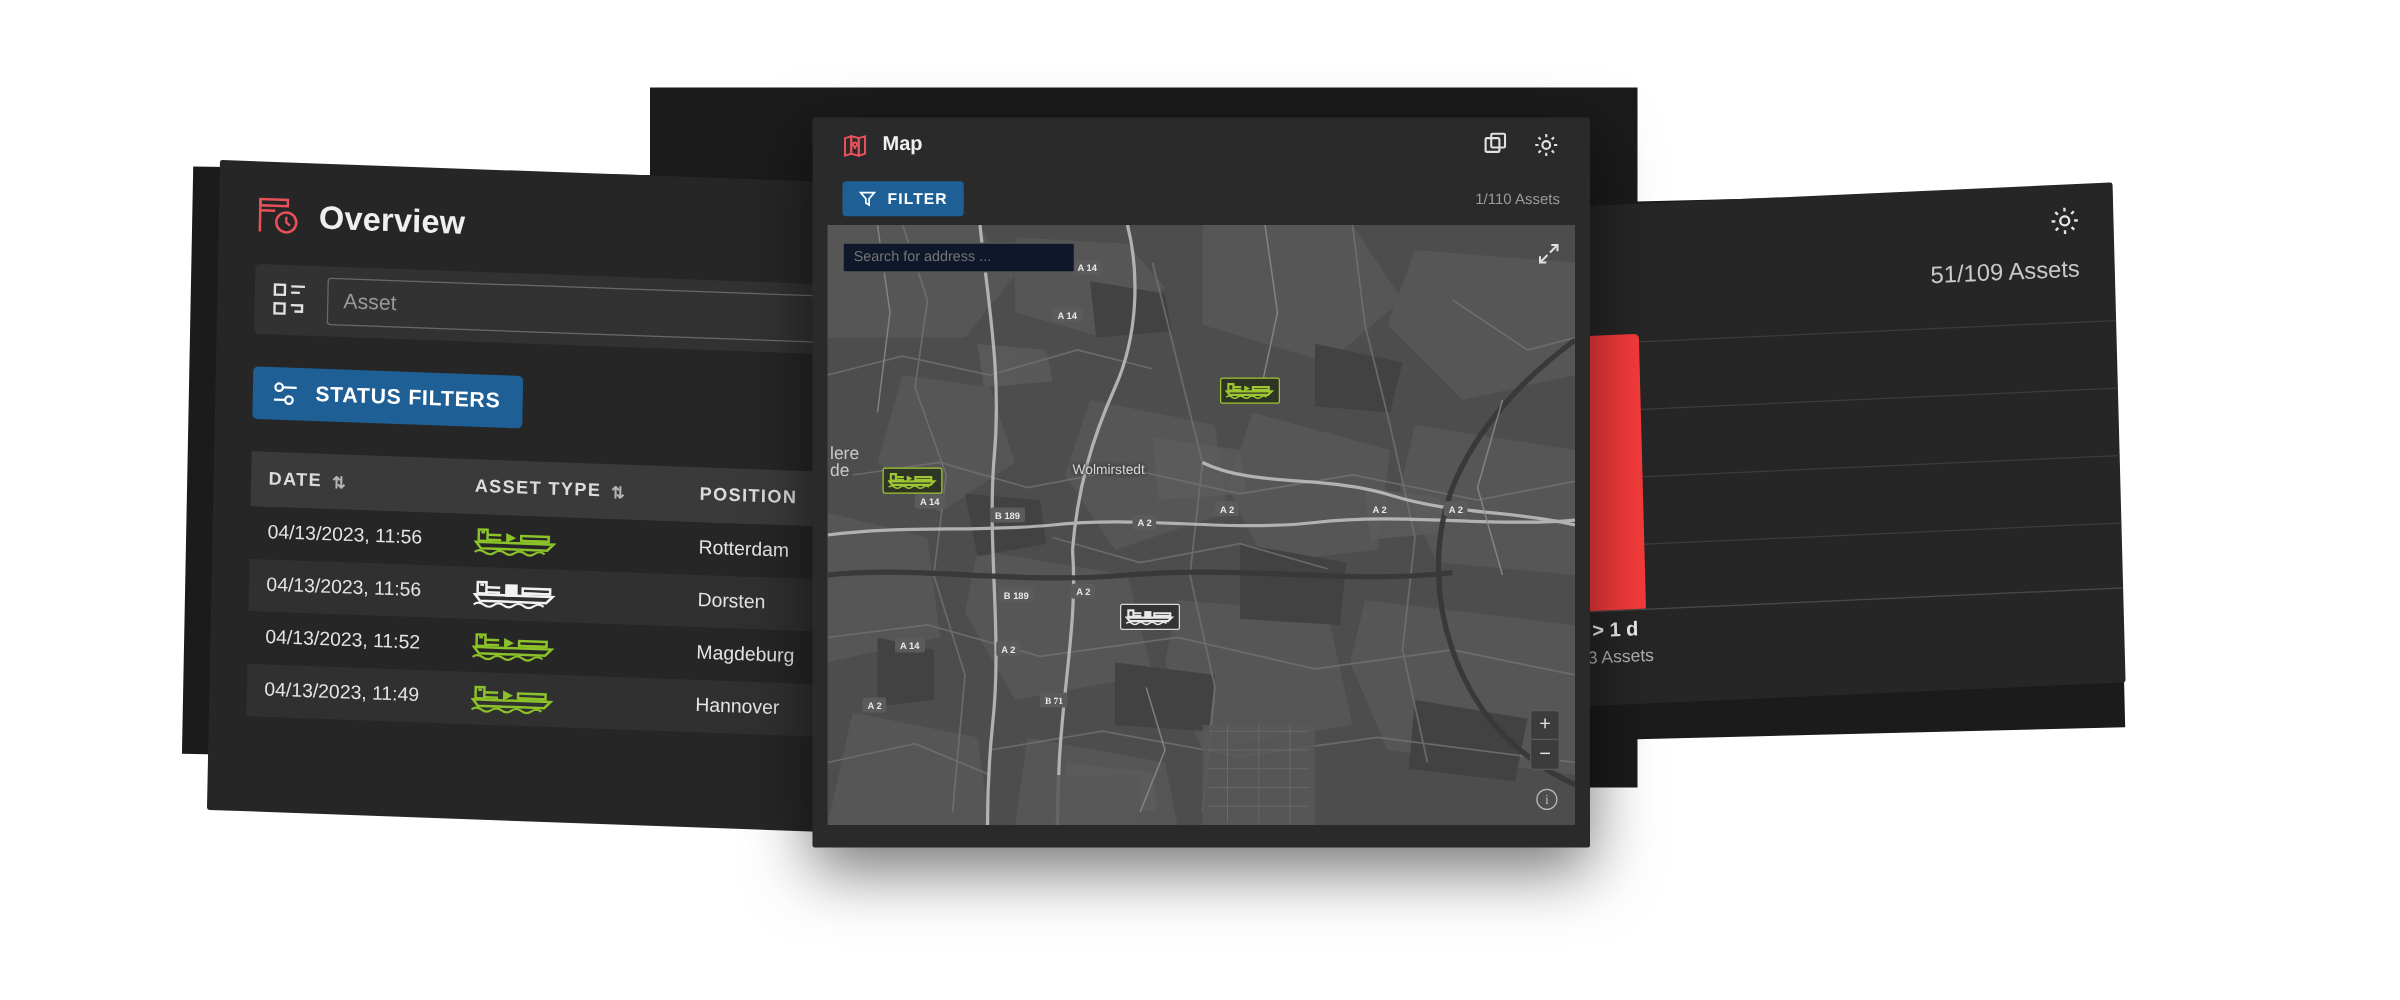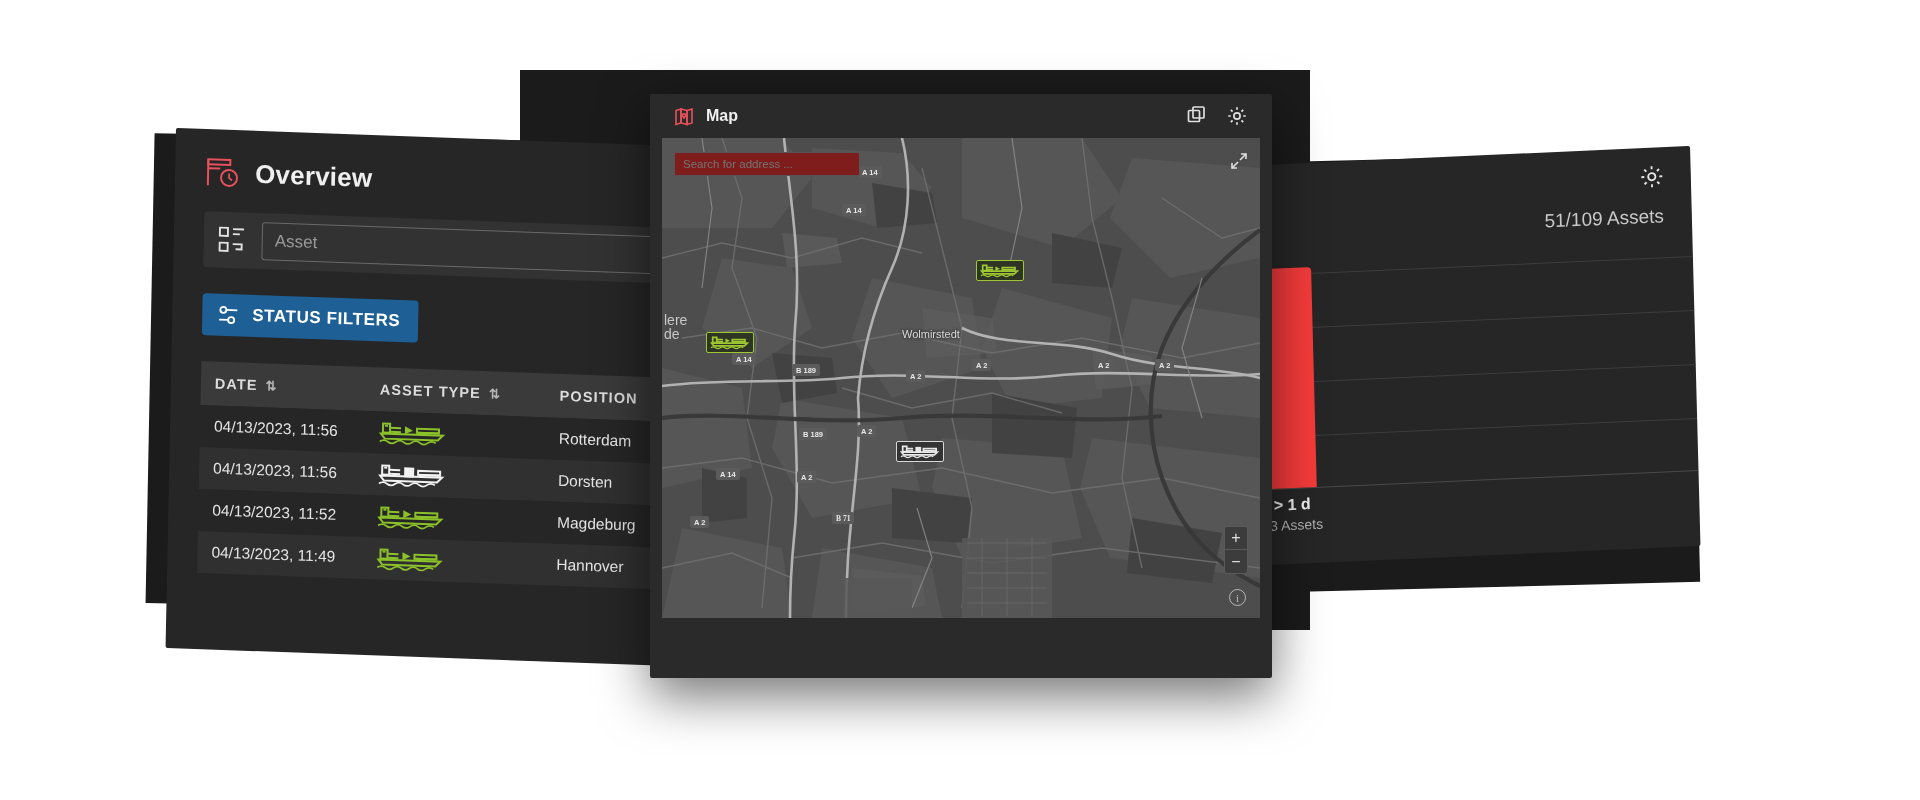--- a/index.html
+++ b/index.html
@@ -147,21 +147,21 @@
   .map-canvas {
     position: relative;
     margin: 0 12px 14px 12px;
     height: 480px;
     background: #4b4b4b;
     overflow: hidden;
   }
   .map-search {
     position:absolute; left:12px; top:14px; z-index:6;
     width: 186px; height: 24px;
-    background: #7f1d1d;
+    background: #0f172a;
     border: 1px solid #555;
     border-radius: 2px;
     color: #a8a8a8; font-size: 11.5px;
     padding: 0 8px;
     outline: none;
     font-family: "Liberation Sans", sans-serif;
   }
   .map-expand { position:absolute; right:12px; top:14px; z-index:6; width:18px; height:18px; cursor:pointer; }
   .map-zoom {
     position:absolute; right:12px; bottom:44px; z-index:6;
@@ -404,20 +404,31 @@
         </span>
         <span class="ico-btn">
           <svg viewBox="0 0 22 22" fill="none" stroke="#e0e0e0" stroke-width="1.7">
             <circle cx="11" cy="11" r="3.1"></circle>
             <path d="M11 2.2v2.6M11 17.2v2.6M2.2 11h2.6M17.2 11h2.6M4.8 4.8l1.8 1.8M15.4 15.4l1.8 1.8M17.2 4.8l-1.8 1.8M6.6 15.4l-1.8 1.8"></path>
           </svg>
         </span>
       </div>
     </div>
 
+    <div class="map-subbar">
+      <button class="btn-filter">
+        <span class="icon-funnel">
+          <svg viewBox="0 0 14 14" fill="none" stroke="#ffffff" stroke-width="1.4">
+            <path d="M1.5 2h11l-4.2 5v5l-2.6-1.6V7z"></path>
+          </svg>
+        </span>
+        <span>FILTER</span>
+      </button>
+      <span class="map-count">1/110 Assets</span>
+    </div>
 
     <div class="map-canvas">
 
       <svg width="598" height="480" viewBox="0 0 598 480" style="position:absolute;inset:0;">
         <rect width="598" height="480" fill="#4d4d4d"></rect>
 
         <g fill="#565656">
           <path d="M0 0h120l30 40-40 50H0z"></path>
           <path d="M150 10l90 5 30 35-50 40-70-20z"></path>
           <path d="M300 0h120l40 60-60 50-100-30z"></path>
@@ -495,21 +506,21 @@
 
       <span class="map-expand">
         <svg viewBox="0 0 18 18" fill="none" stroke="#e2e2e2" stroke-width="1.6">
           <path d="M11 2h5v5"></path>
             <path d="M16 2l-6 6"></path>
           <path d="M7 16H2v-5"></path>
             <path d="M2 16l6-6"></path>
         </svg>
       </span>
 
-      <div class="map-label" style="left:196px;top:190px;margin-left:44px;">Wolmirstedt</div>
+      <div class="map-label" style="left:196px;top:190px;">Wolmirstedt</div>
       <div class="side-label" style="left:2px;top:174px;">lere</div>
       <div class="side-label" style="left:2px;top:188px;">de</div>
 
       <div class="road-shield" style="left:196px;top:28px;">A 14</div>
       <div class="road-shield" style="left:180px;top:66px;">A 14</div>
       <div class="road-shield" style="left:70px;top:215px;">A 14</div>
       <div class="road-shield" style="left:130px;top:226px;">B 189</div>
       <div class="road-shield" style="left:137px;top:290px;">B 189</div>
       <div class="road-shield" style="left:244px;top:232px;">A 2</div>
       <div class="road-shield" style="left:310px;top:221px;">A 2</div>

